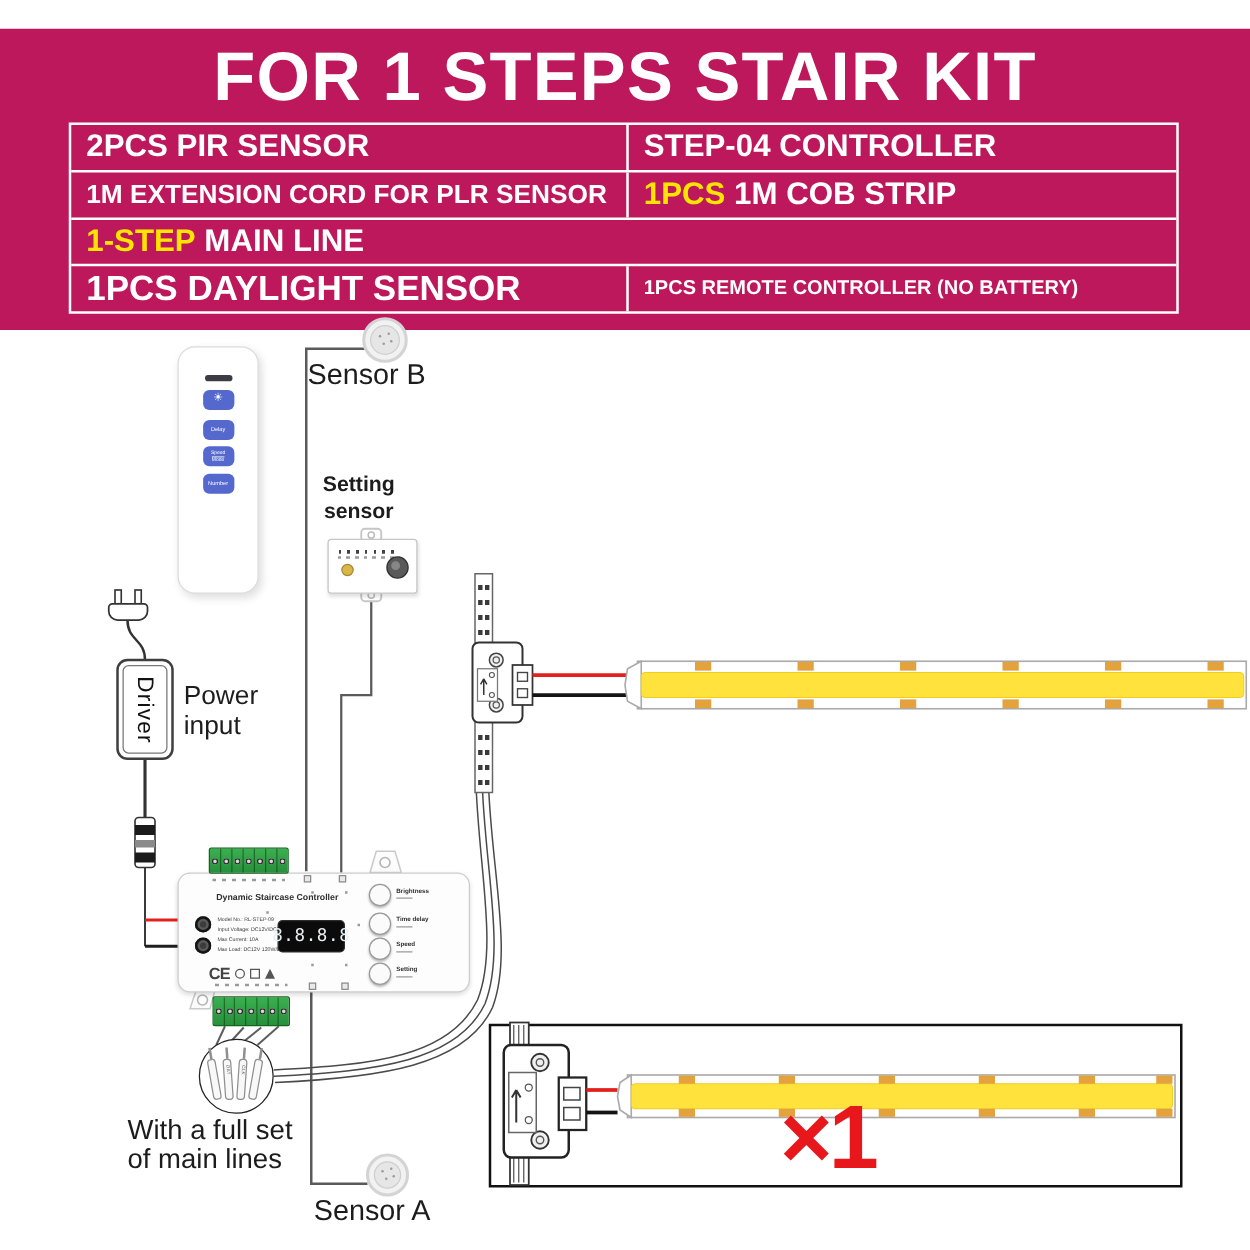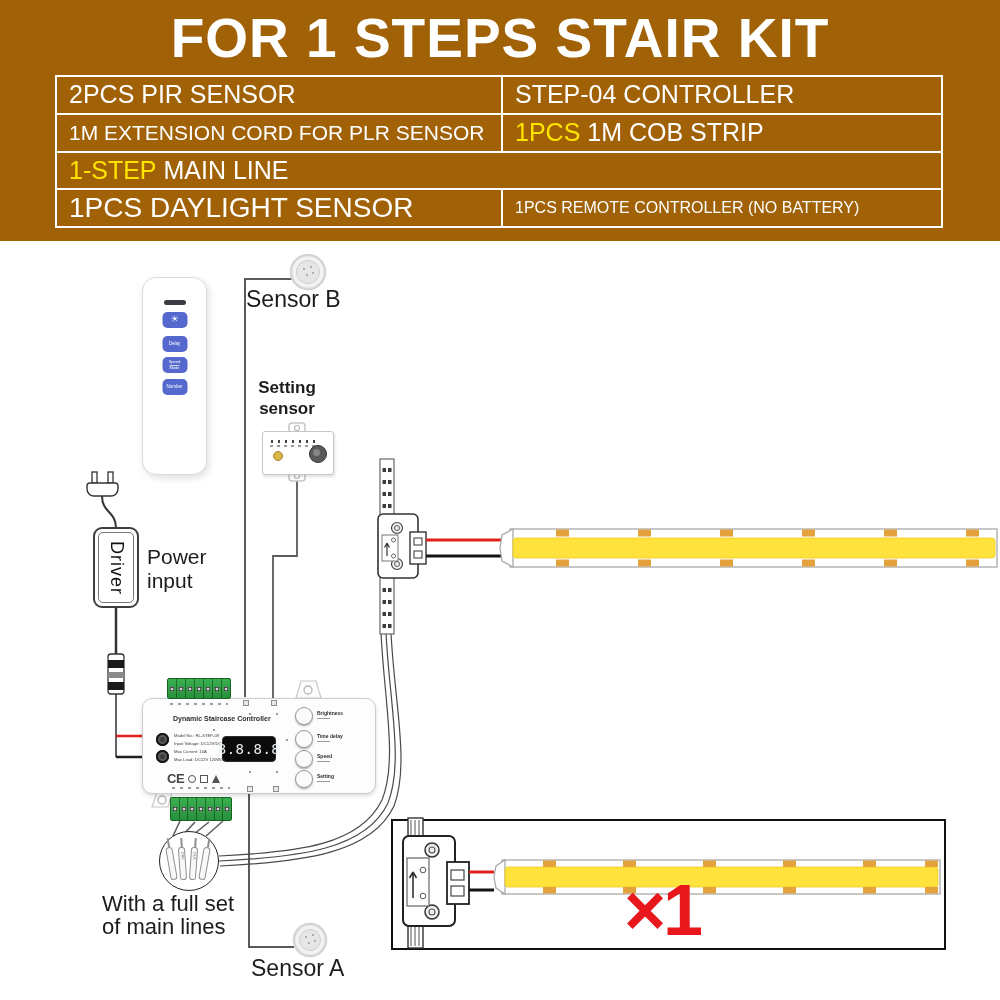--- a/index.html
+++ b/index.html
@@ -9,21 +9,21 @@
 
   
   .header{position:absolute;left:0;top:0;width:1000px;height:241px;}
   .hdr-title{position:absolute;left:0;right:0;top:6px;text-align:center;
              font-size:55px;font-weight:bold;color:#fff;letter-spacing:1px;}
   .kit-table{position:absolute;left:55px;top:75px;width:888px;height:153px;
              border:2px solid #fff;box-sizing:border-box;display:flex;flex-direction:column;}
   .kit-row{flex:1;display:flex;}
   .kit-row + .kit-row{border-top:2px solid #fff;}
   .cell{display:flex;align-items:center;box-sizing:border-box;padding-left:12px;
-        color:#fff;font-weight:normal;white-space:nowrap;}
+        color:#fff;font-weight:bold;white-space:nowrap;}
   .cl{width:446px;border-right:2px solid #fff;}
   .cr{flex:1;}
   .fs25{font-size:25px;} .fs21{font-size:21px;} .fs24{font-size:28px;} .fs19{font-size:16px;}
 
   
   .diag-label{position:absolute;color:#1c1c1c;}
 
   
   .remote{position:absolute;left:142px;top:277px;width:63px;height:196px;background:#fff;
           border:1.5px solid #dcdcdc;border-radius:14px;box-shadow:2px 3px 7px rgba(0,0,0,.13);}
@@ -103,21 +103,21 @@
 
   
   .qty{position:absolute;left:582px;top:874px;width:160px;text-align:center;
        font-size:72px;line-height:72px;font-weight:bold;letter-spacing:-3px;}
 </style>
 </head>
 <body>
 
 <div class="canvas">
 
-  <div class="header" style="background:#a16207;">
+  <div class="header" style="background:#be185d;margin-top:23px;">
     <div class="hdr-title">FOR 1 STEPS STAIR KIT</div>
     <div class="kit-table">
       <div class="kit-row">
         <div class="cell cl fs25">2PCS PIR SENSOR</div>
         <div class="cell cr fs25">
           <span style="color:#FFE400"></span>
             <span style="white-space:pre;">STEP-04 CONTROLLER</span>
         </div>
       </div>
       <div class="kit-row">

